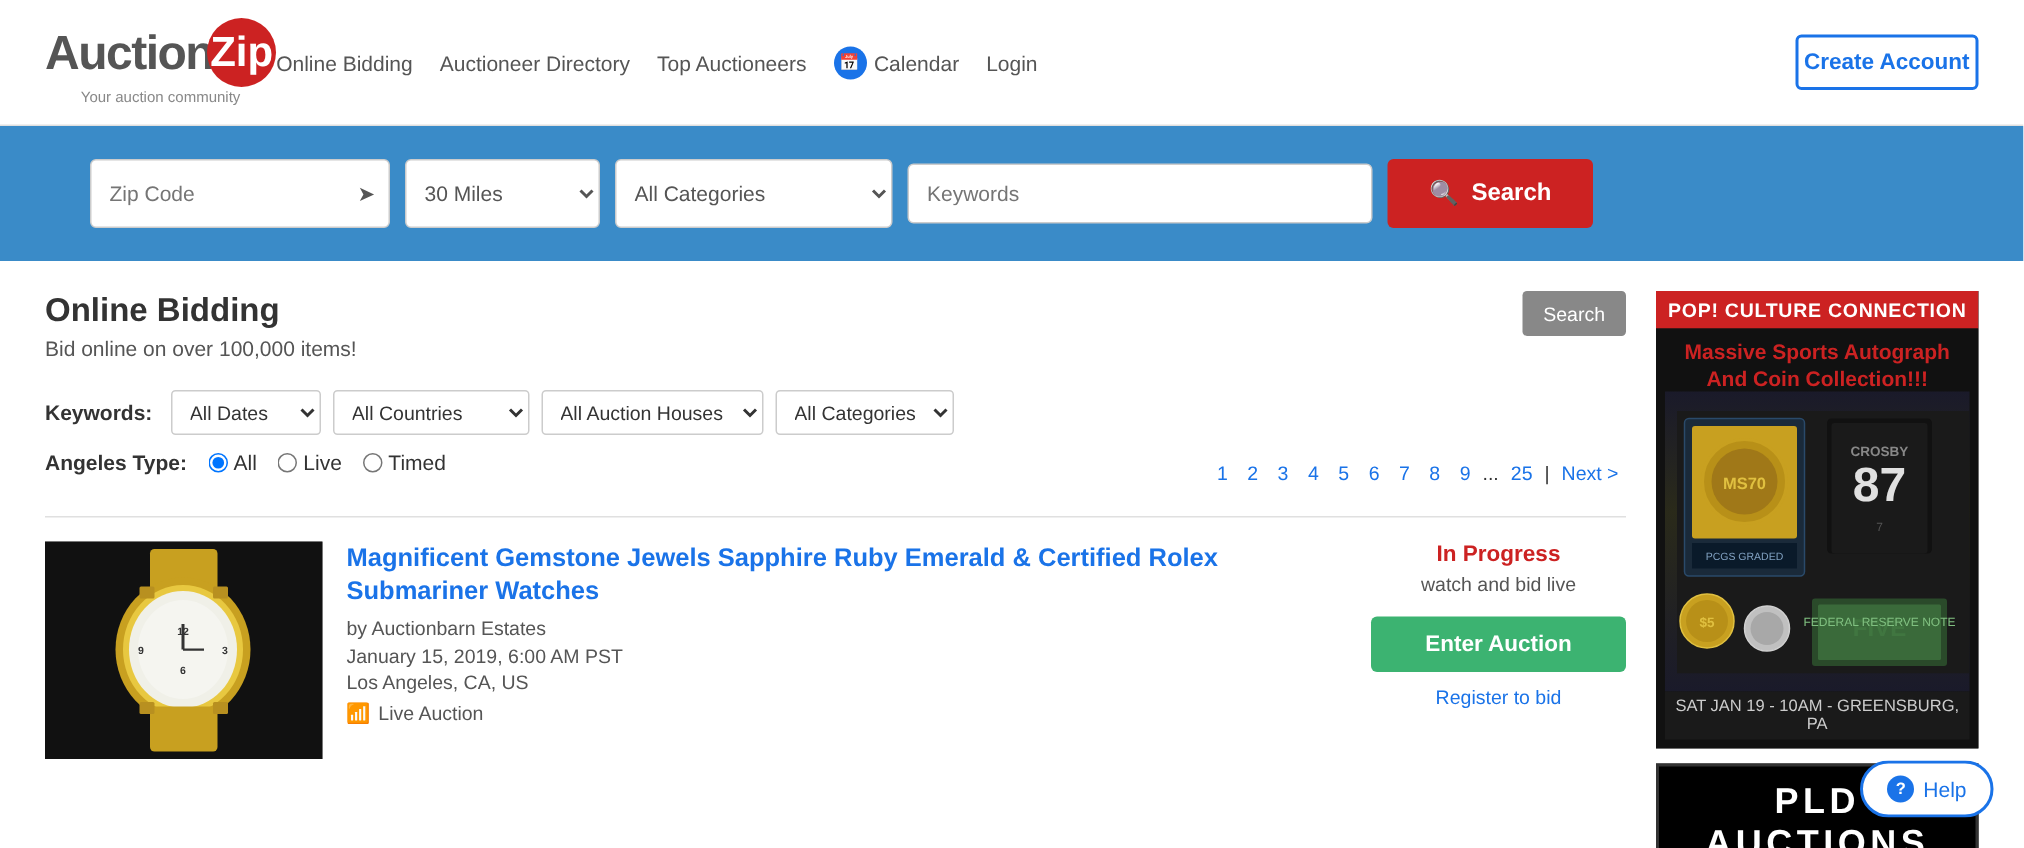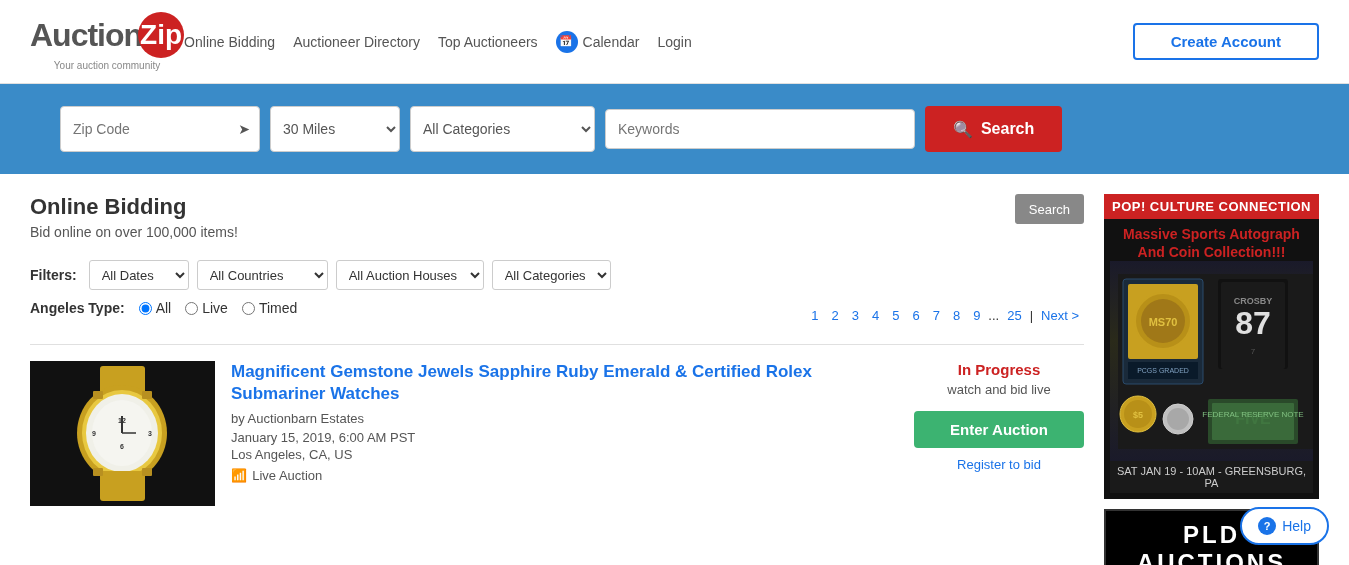--- a/index.html
+++ b/index.html
@@ -68,21 +68,21 @@
       display: flex;
       align-items: center;
       justify-content: center;
       color: white;
       font-size: 11px;
     }
     .btn-create-account {
       border: 2px solid #1a73e8;
       color: #1a73e8;
       background: #fff;
-      padding: 8px 36px;
+      padding: 8px 4px;
       font-size: 15px;
       font-weight: bold;
       border-radius: 4px;
       cursor: pointer;
     }
 
     
     .search-bar {
       background: #3a8bc8;
       padding: 22px 60px;
@@ -465,21 +465,21 @@
       <div>
         <div class="section-title">Online Bidding</div>
         <div class="section-subtitle">Bid online on over 100,000 items!</div>
       </div>
       <div class="search-within-row">
         <button class="btn-search-within">Search</button>
       </div>
     </div>
 
     <div class="filters-row">
-      <span class="filters-label">Filters:</span>
+      <span class="filters-label">Keywords:</span>
       <select class="filter-select">
         <option>All Dates</option>
         <option>Today</option>
         <option>This Week</option>
       </select>
       <select class="filter-select">
         <option>All Countries</option>
         <option>United States</option>
         <option>United Kingdom</option>
       </select>

